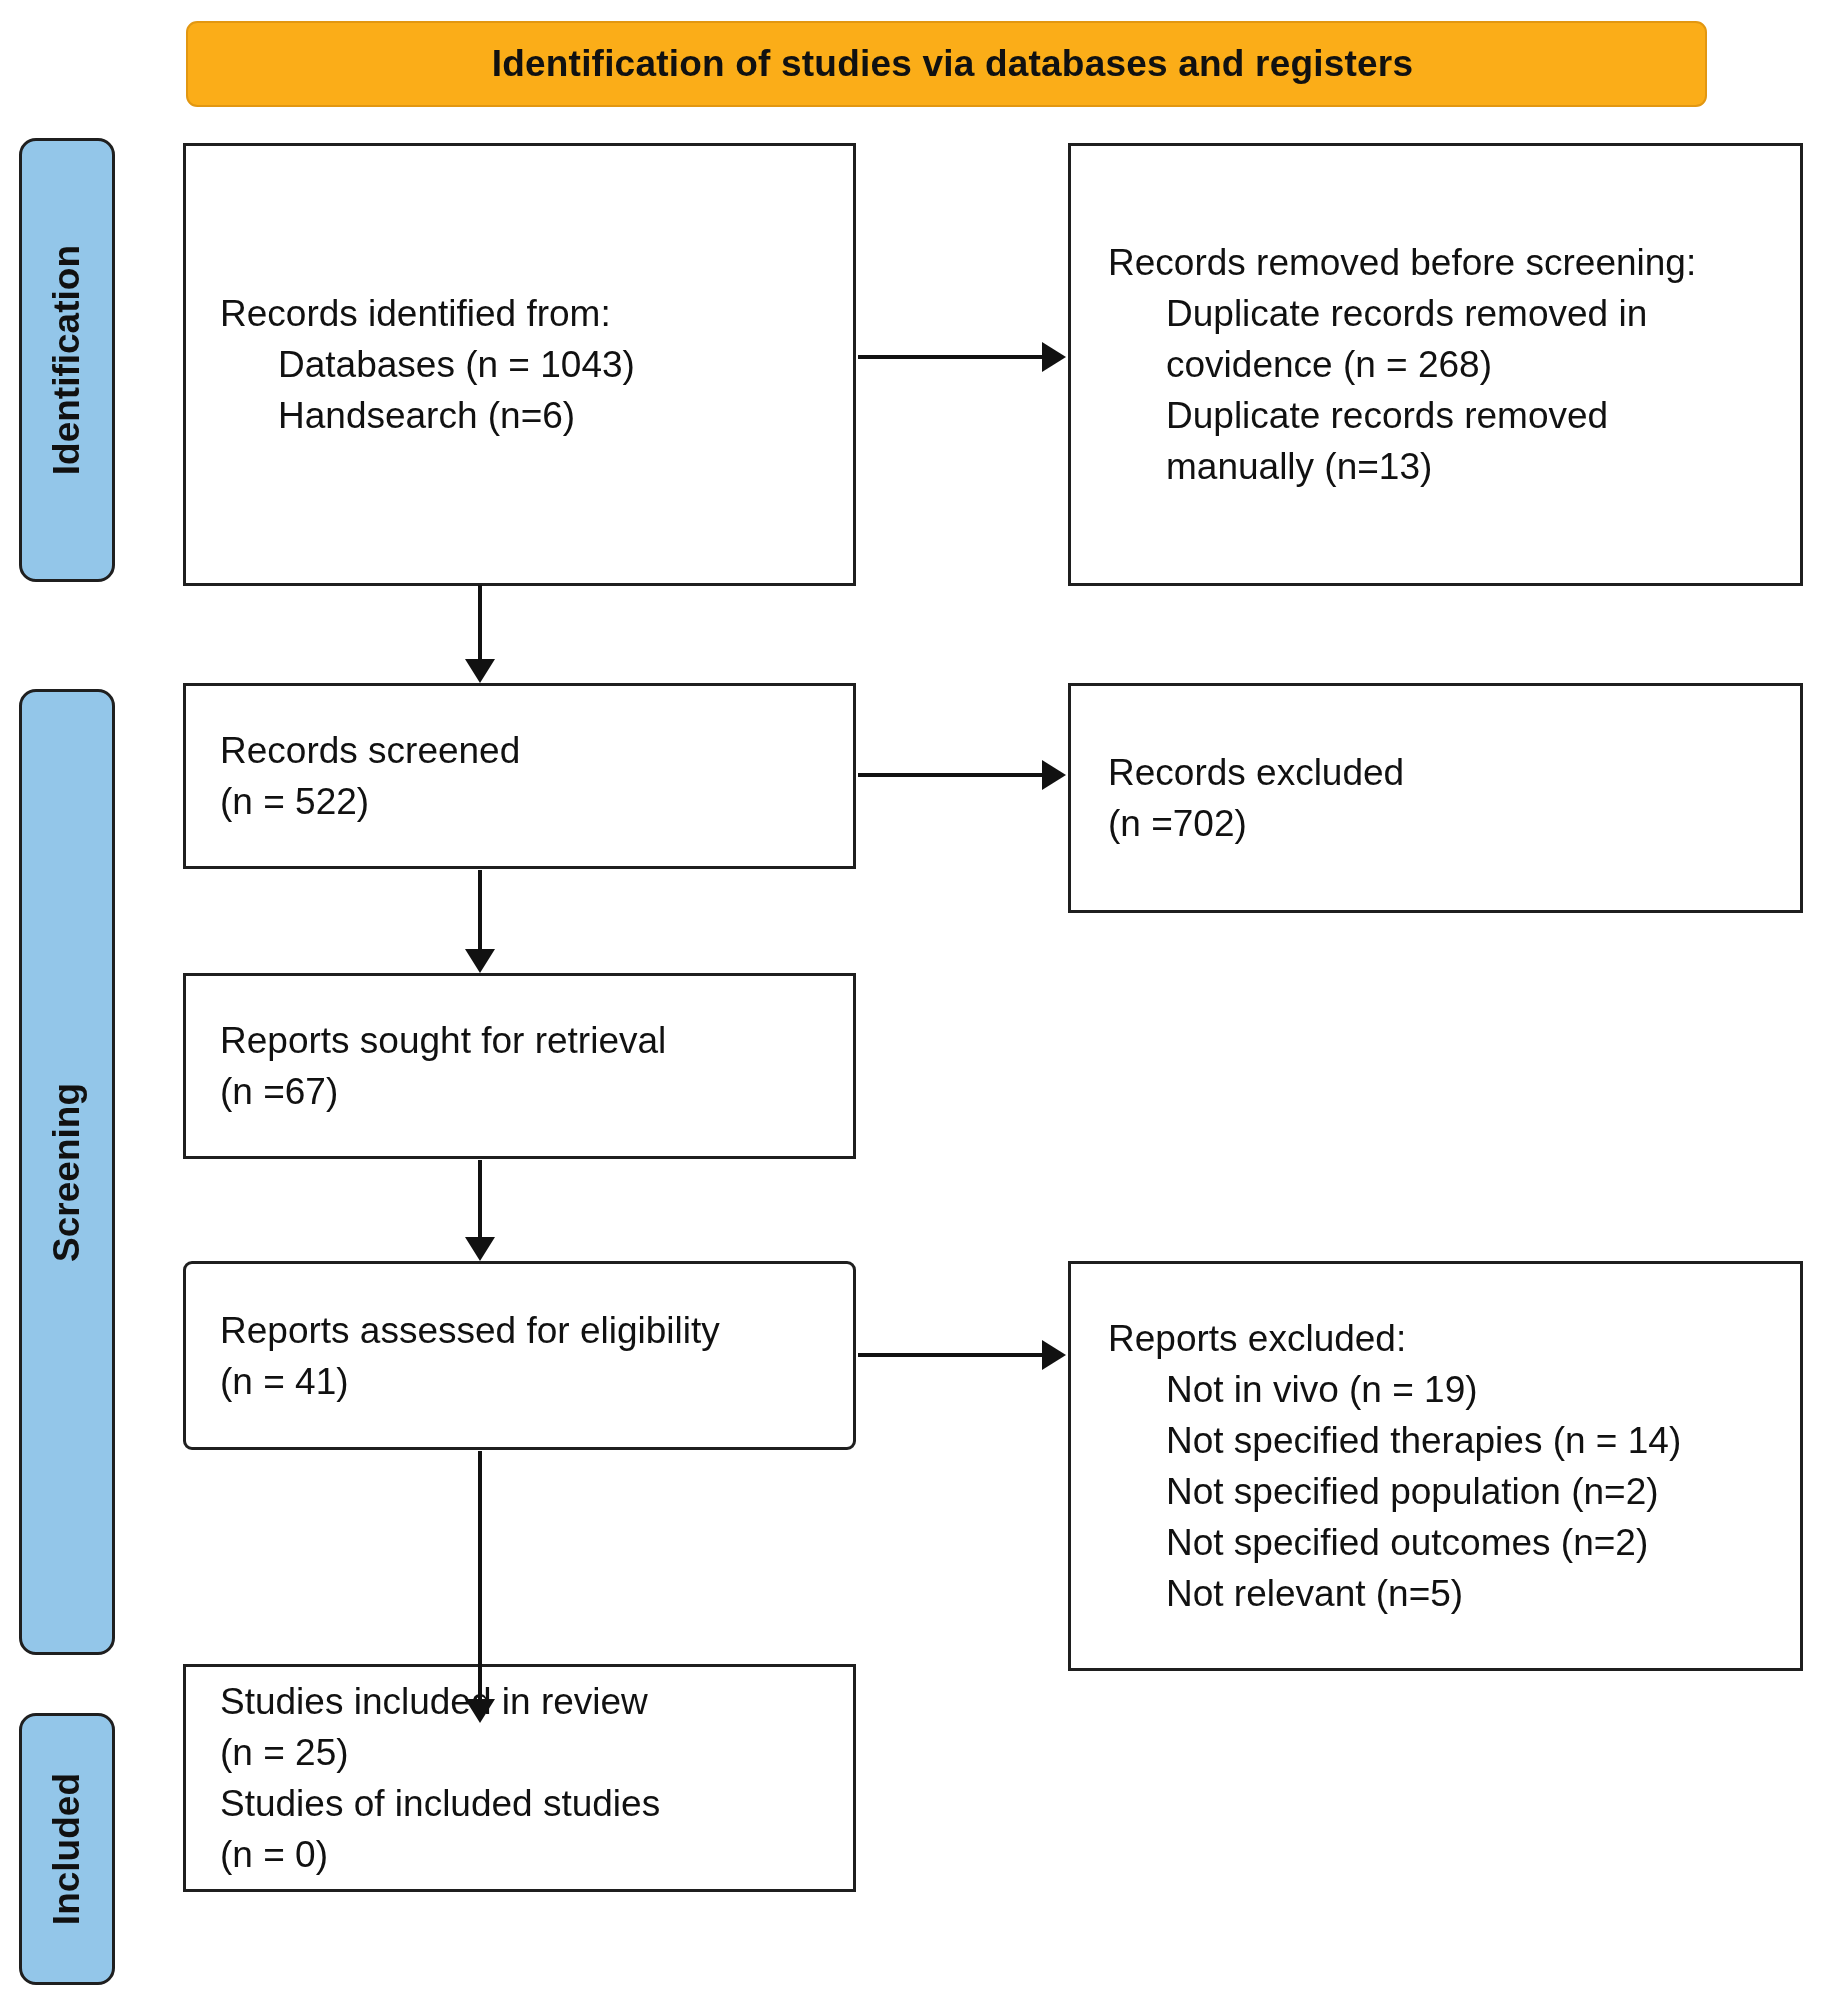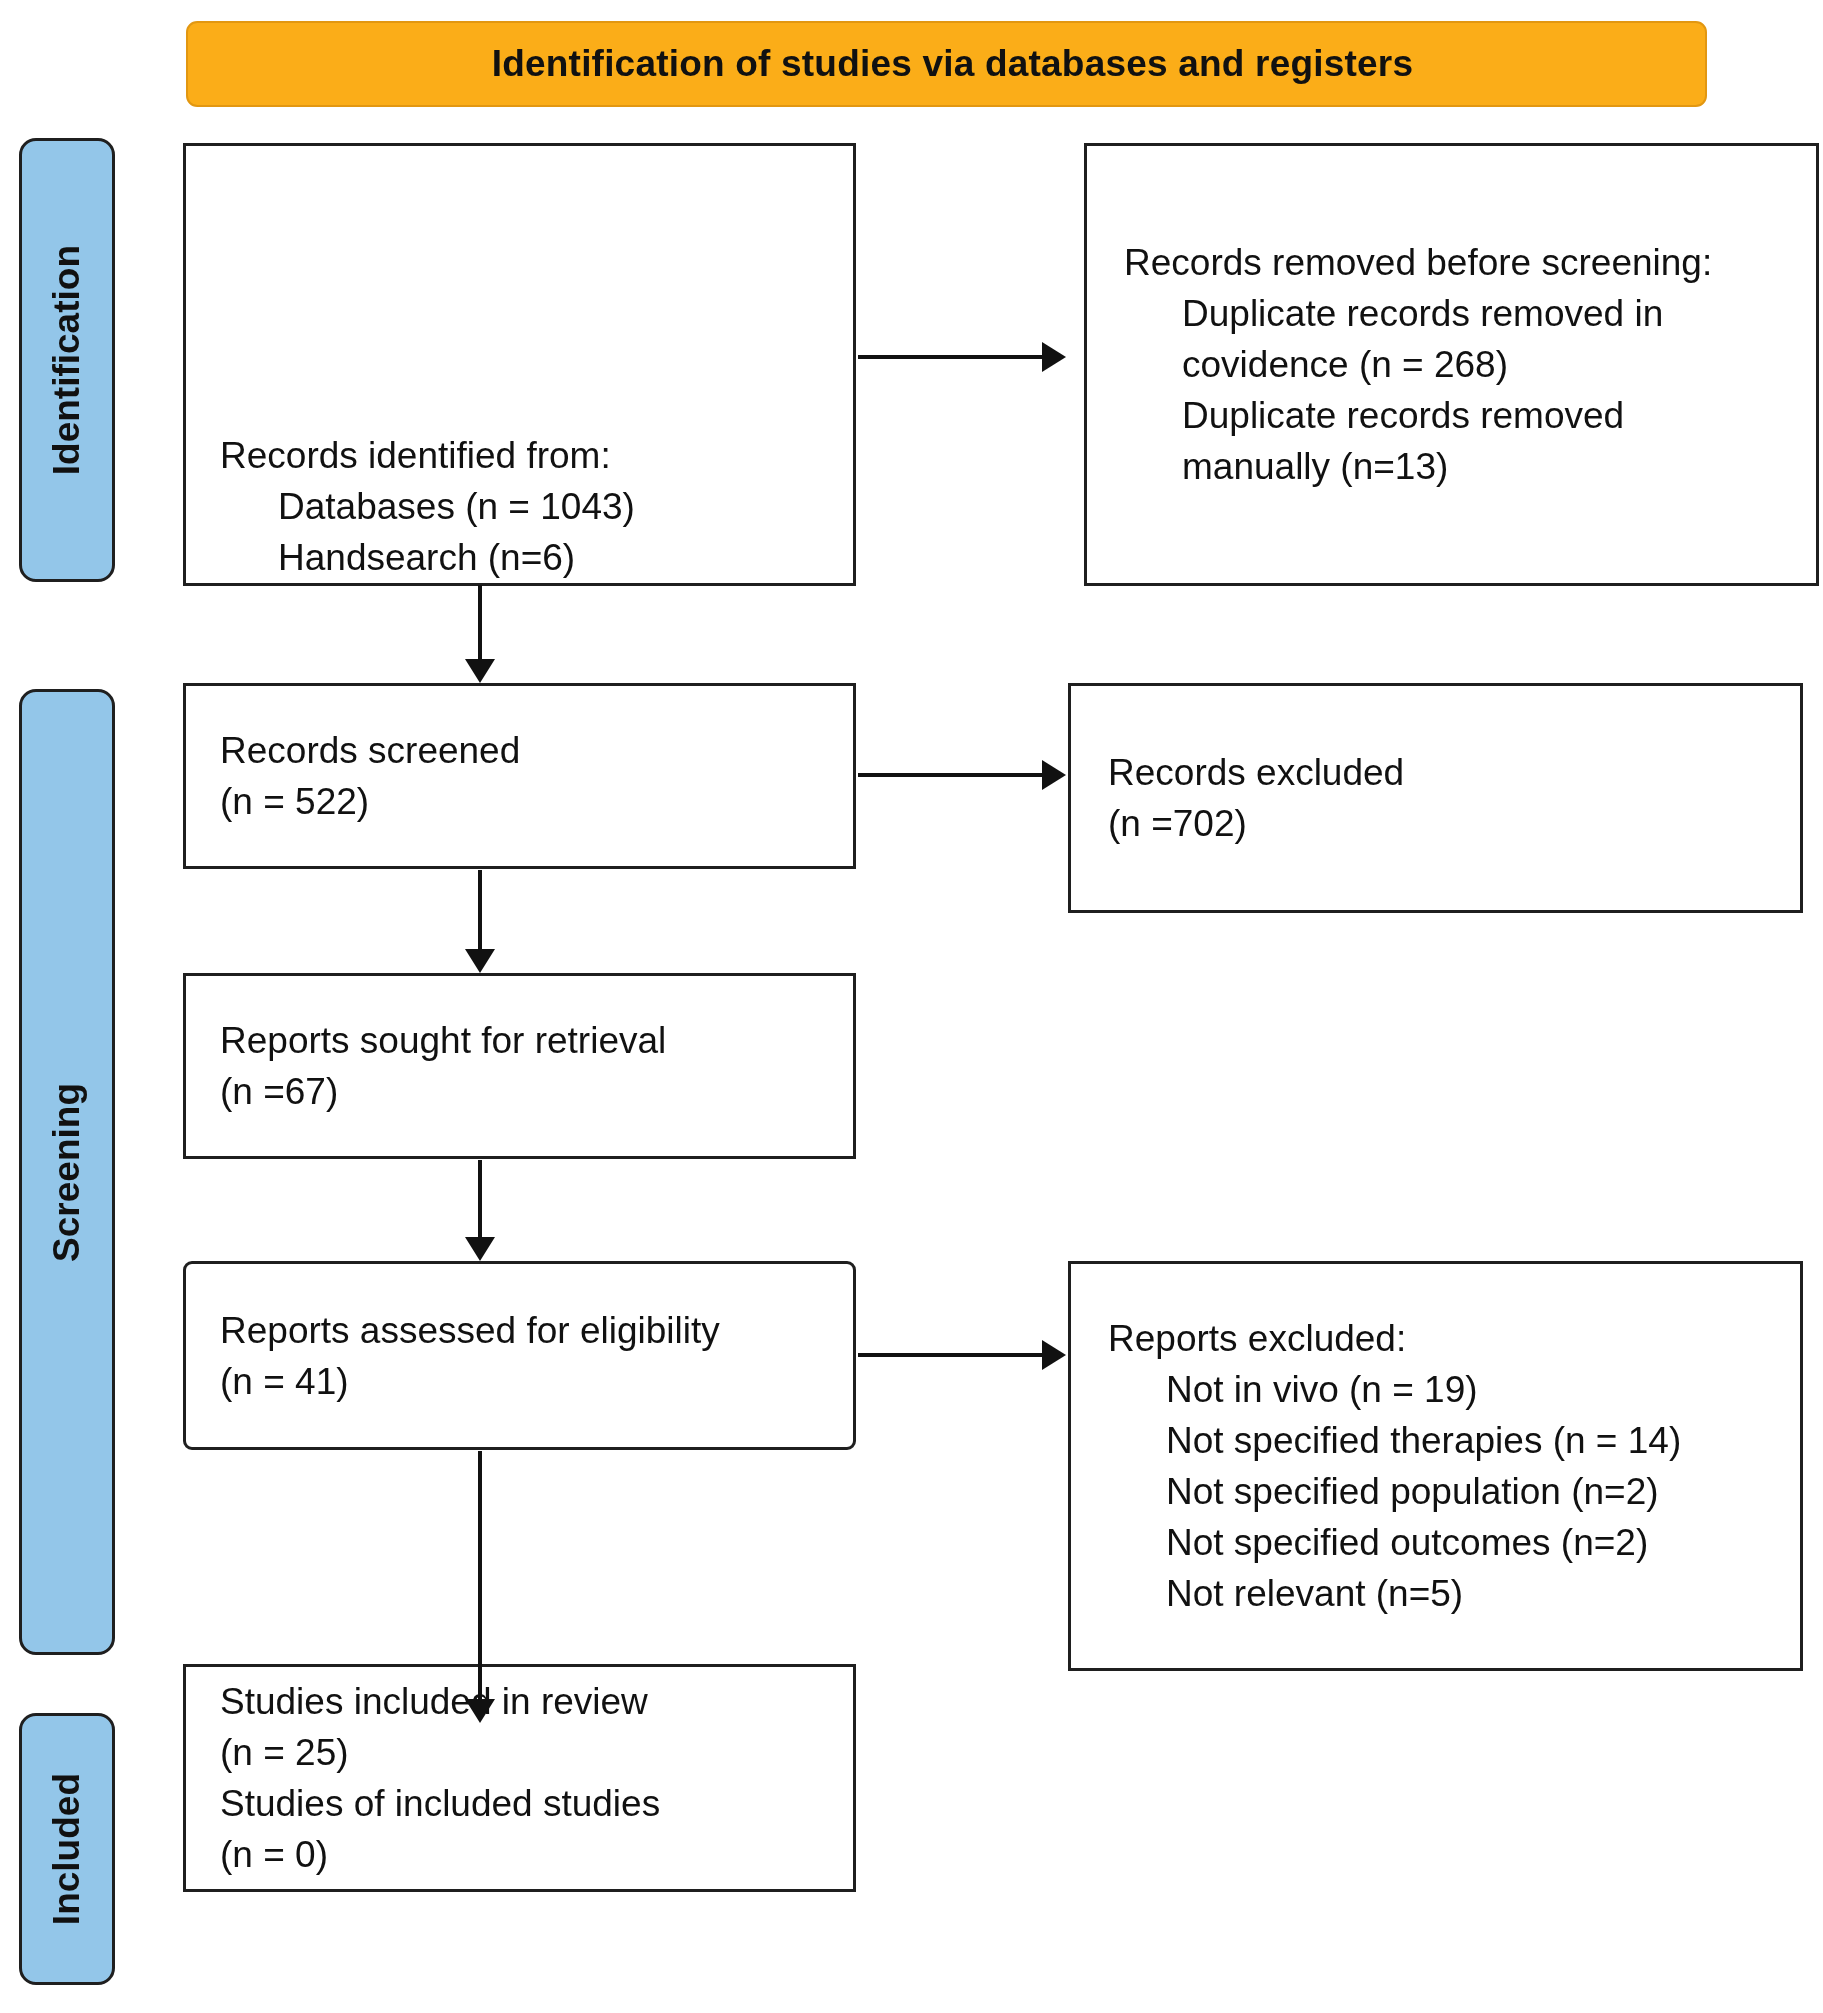--- a/index.html
+++ b/index.html
@@ -87,21 +87,21 @@
   <div class="stage" style="top:138px; height:444px;">
     <span>Identification</span>
   </div>
   <div class="stage" style="top:689px; height:966px;">
     <span>Screening</span>
   </div>
   <div class="stage" style="top:1713px; height:272px;">
     <span>Included</span>
   </div>
 
-  <div class="box pad36" style="left:183px; top:143px; width:673px; height:443px;align-items:flex-end;">
+  <div class="box pad36" style="left:183px; top:143px; width:673px; height:443px;">
     <div class="box-text">
       <div class="line">Records identified from:</div>
       <div class="line indent">Databases (n = 1043)</div>
       <div class="line indent">Handsearch (n=6)</div>
     </div>
   </div>
 
   <div class="box pad36" style="left:183px; top:683px; width:673px; height:186px;">
     <div class="box-text">
       <div class="line">Records screened</div>
@@ -125,21 +125,21 @@
 
   <div class="box pad36" style="left:183px; top:1648px; width:673px; height:228px;margin-top:16px;">
     <div class="box-text">
       <div class="line">Studies included in review</div>
       <div class="line">(n = 25)</div>
       <div class="line">Studies of included studies</div>
       <div class="line">(n = 0)</div>
     </div>
   </div>
 
-  <div class="box pad40" style="left:1068px; top:143px; width:735px; height:443px;margin-left:16px;">
+  <div class="box pad40" style="left:1068px; top:143px; width:735px; height:443px;">
     <div class="box-text">
       <div class="line">Records removed before screening:</div>
       <div class="line indent">Duplicate records removed in</div>
       <div class="line indent">covidence (n = 268)</div>
       <div class="line indent">Duplicate records removed</div>
       <div class="line indent">manually (n=13)</div>
     </div>
   </div>
 
   <div class="box pad40" style="left:1068px; top:683px; width:735px; height:230px;">

